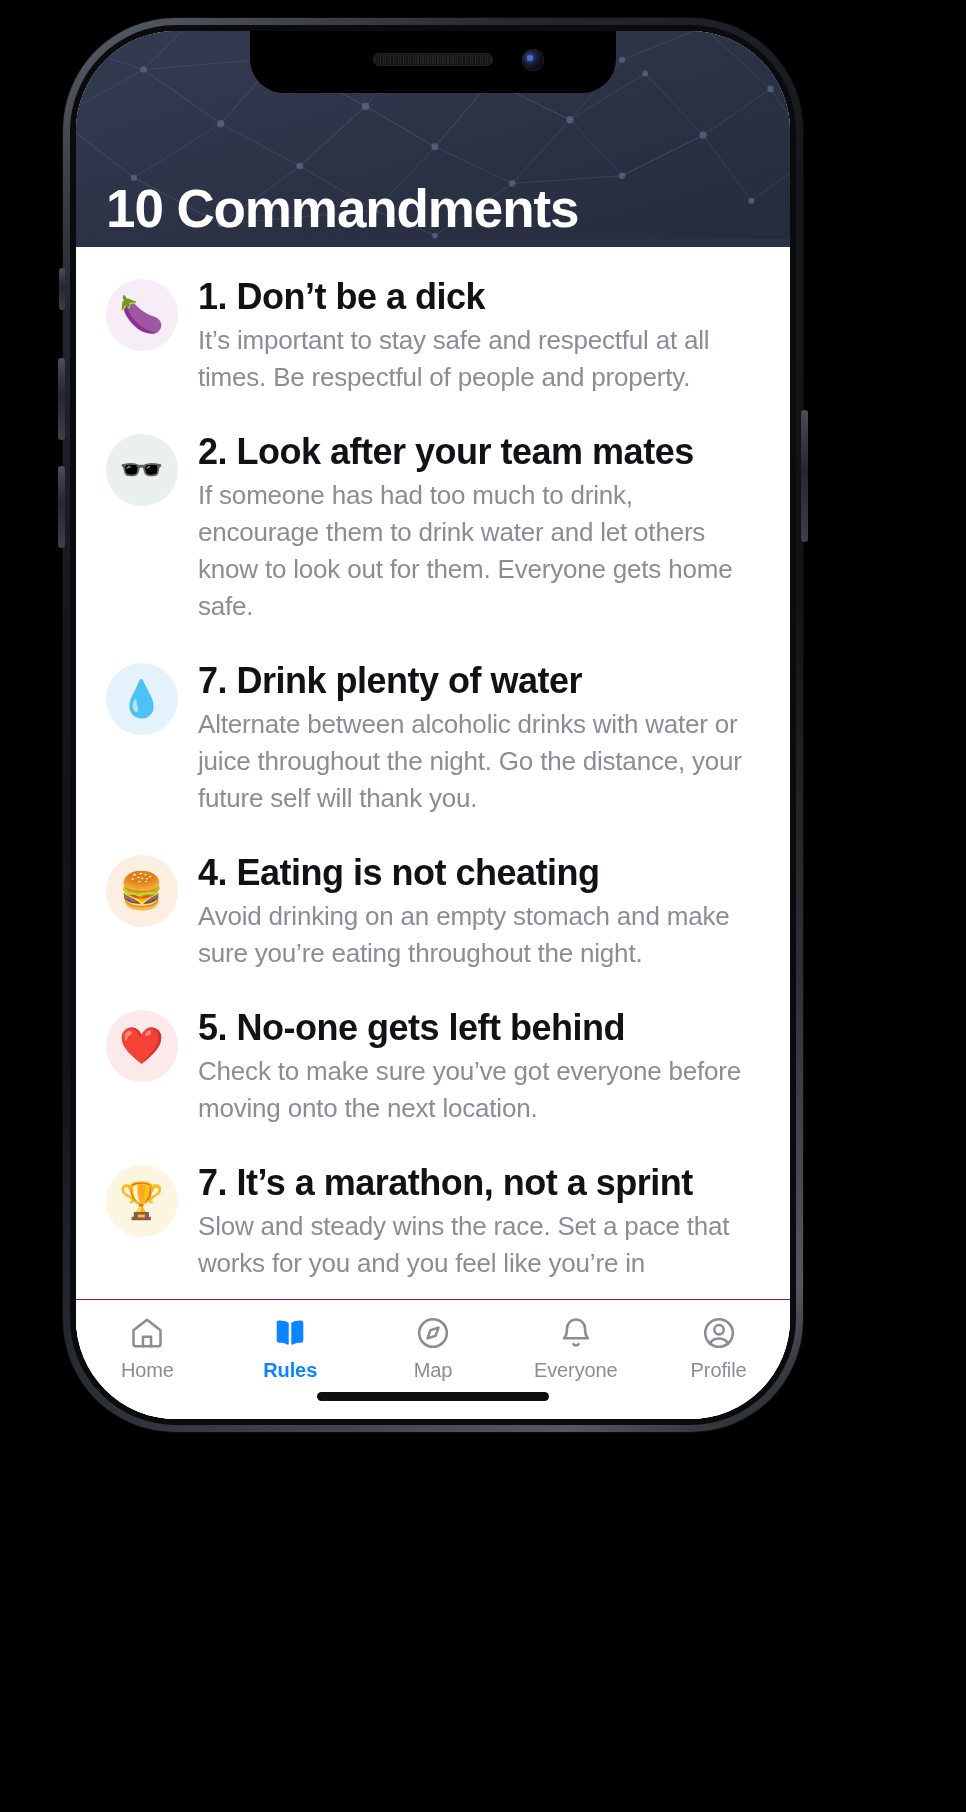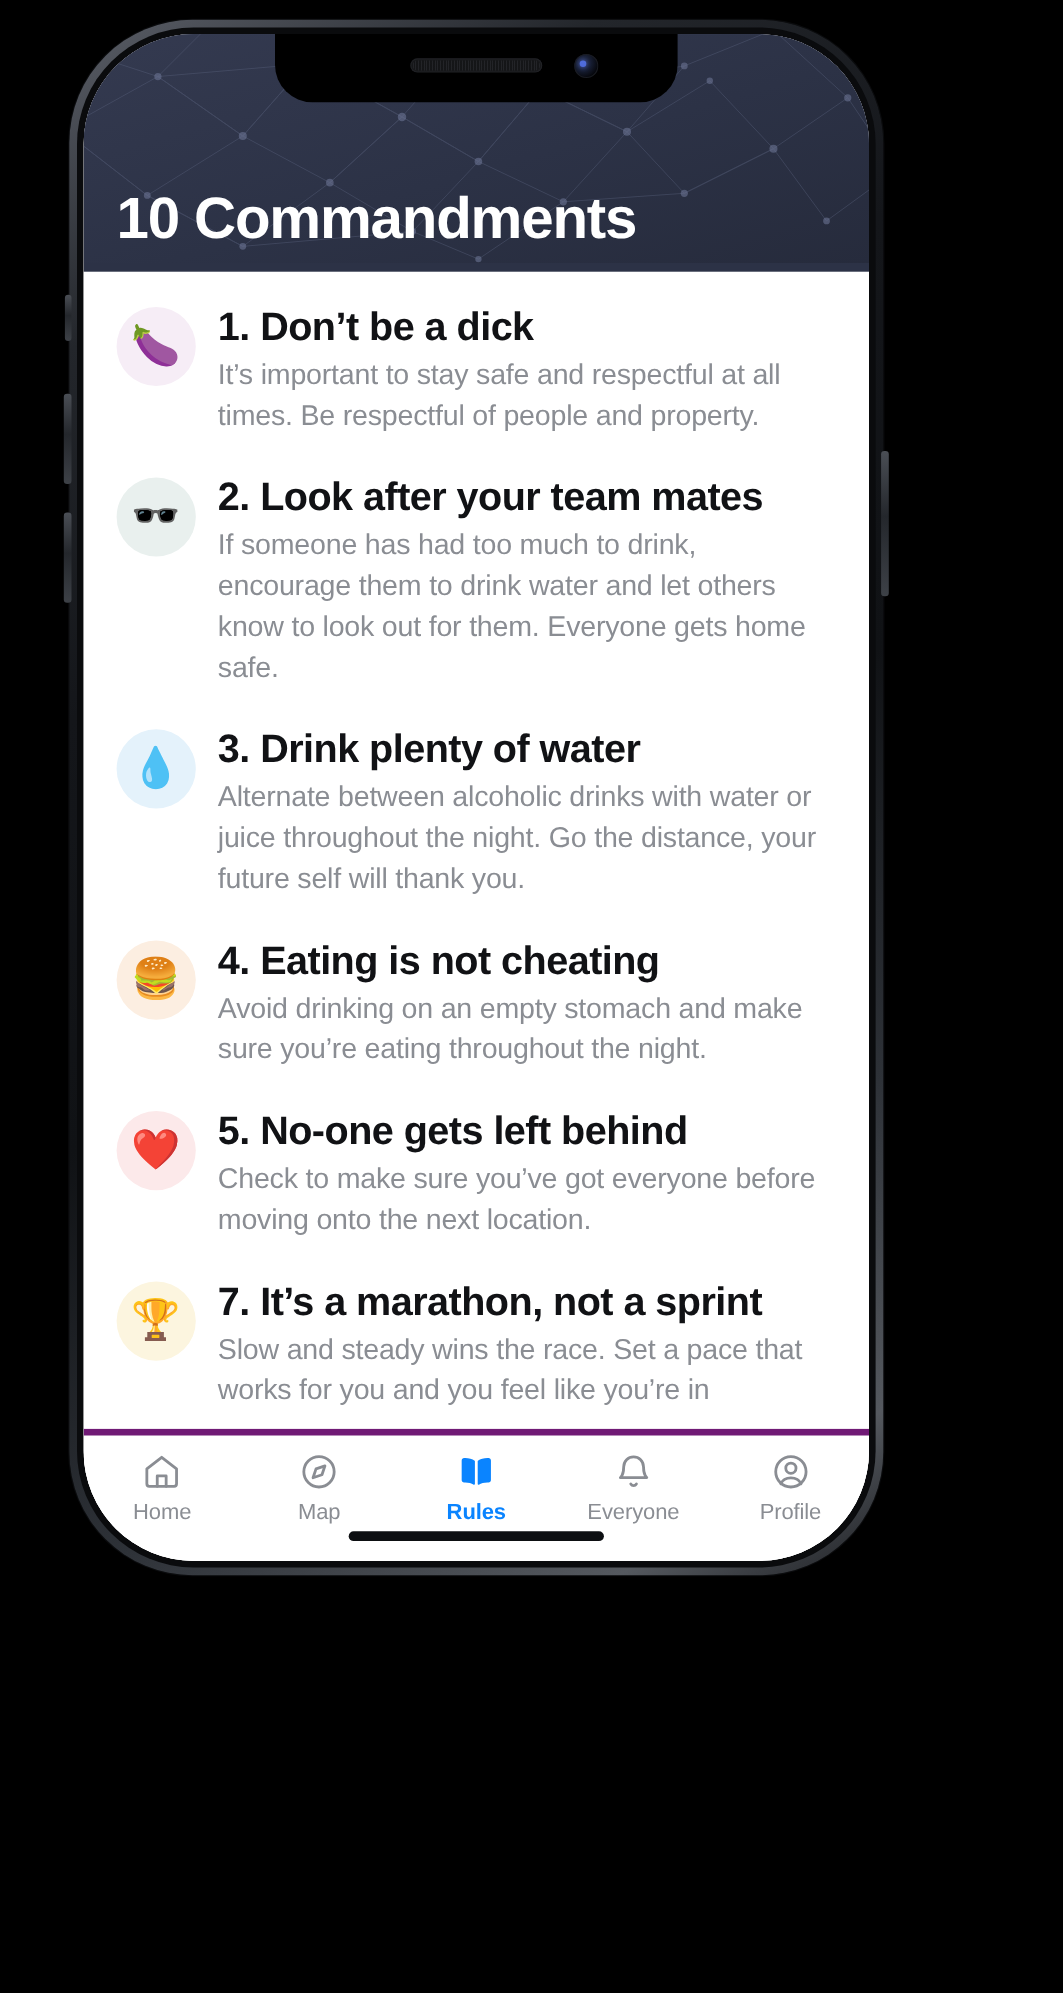--- a/index.html
+++ b/index.html
@@ -99,21 +99,21 @@
   }
   .batt .fill{ height:100%; width:100%; background:#fff; border-radius:2.5px; }
 
   
   .header{
     position:relative; height:216px; background:#2c3246;
     overflow:hidden; flex:0 0 auto;
   }
   .header .netbg{ position:absolute; inset:0; opacity:1; }
   .header-title{
-    position:absolute; left:30px; bottom:22px;
+    position:absolute; left:30px; bottom:12px;
     font-size:53px; font-weight:700; color:#fff;
     letter-spacing:-1.1px; line-height:1;
     font-family:"Liberation Sans", sans-serif;
   }
 
   
   .app{ position:absolute; inset:0; display:flex; flex-direction:column; background:#fff; }
 
   .list{
     flex:1 1 auto; overflow:hidden; background:#fff;
@@ -137,21 +137,21 @@
   }
   .rule-desc{
     font-size:26px; font-weight:400; color:#8a8d93;
     line-height:1.42; letter-spacing:-0.2px;
     font-family:"Liberation Sans", sans-serif;
   }
 
   
   .tabbar{
     flex:0 0 auto; height:120px; background:#fff;
-    border-top:6px solid #701a75;
+    border-top:1px solid #701a75;
     display:flex; align-items:flex-start; padding-top:14px;
   }
   .tab{
     flex:1 1 0; display:flex; flex-direction:column;
     align-items:center; gap:7px; cursor:pointer;
   }
   .tab-icon{ width:38px; height:38px; display:flex; align-items:center; justify-content:center; }
   .tab-label{
     font-size:20px; color:#8a8d93; letter-spacing:-0.1px;
     font-family:"Liberation Sans", sans-serif;
@@ -248,21 +248,21 @@
               <div class="emoji-badge" style="background:#E9F0EE">🕶️</div>
               <div class="rule-text">
                 <div class="rule-title">2. Look after your team mates</div>
                 <div class="rule-desc">If someone has had too much to drink, encourage them to drink water and let others know to look out for them. Everyone gets home safe.</div>
               </div>
             </div>
 
             <div class="rule">
               <div class="emoji-badge" style="background:#E4F2FB">💧</div>
               <div class="rule-text">
-                <div class="rule-title">3. Drink plenty of water</div>
+                <div class="rule-title">7. Drink plenty of water</div>
                 <div class="rule-desc">Alternate between alcoholic drinks with water or juice throughout the night. Go the distance, your future self will thank you.</div>
               </div>
             </div>
 
             <div class="rule">
               <div class="emoji-badge" style="background:#FCEEE1">🍔</div>
               <div class="rule-text">
                 <div class="rule-title">4. Eating is not cheating</div>
                 <div class="rule-desc">Avoid drinking on an empty stomach and make sure you’re eating throughout the night.</div>
               </div>
@@ -291,38 +291,38 @@
             <div class="tab">
               <span class="tab-icon">
                 <svg width="36" height="36" viewBox="0 0 24 24" fill="none" stroke="#8A8D93" stroke-width="1.7" stroke-linecap="round" stroke-linejoin="round">
                   <path d="M3 10.2 12 3.2l9 7v9.1a1.5 1.5 0 0 1-1.5 1.5h-15A1.5 1.5 0 0 1 3 19.3z"></path>
                   <path d="M9.3 20.8v-6.3h5.4v6.3"></path>
                 </svg>
               </span>
               <span class="tab-label">Home</span>
             </div>
 
+            <div class="tab active">
+              <span class="tab-icon">
+                <svg width="38" height="38" viewBox="0 0 24 24" fill="#0A84FF">
+                  <path d="M11.1 5.6C9.5 4.5 7.4 4 5 4.1c-.8 0-1.4.6-1.4 1.4v11.2c0 .8.6 1.4 1.4 1.4 2.2-.1 4.1.3 5.5 1.3.3.2.7 0 .7-.4V6c0-.15-.07-.3-.1-.4z"></path>
+                  <path d="M12.9 5.6c1.6-1.1 3.7-1.6 6.1-1.5.8 0 1.4.6 1.4 1.4v11.2c0 .8-.6 1.4-1.4 1.4-2.2-.1-4.1.3-5.5 1.3-.3.2-.7 0-.7-.4V6c0-.15.07-.3.1-.4z"></path>
+                </svg>
+              </span>
+              <span class="tab-label">Rules</span>
+            </div>
+
             <div class="tab">
               <span class="tab-icon">
                 <svg width="36" height="36" viewBox="0 0 24 24" fill="none" stroke="#8A8D93" stroke-width="1.7" stroke-linecap="round" stroke-linejoin="round">
                   <circle cx="12" cy="12" r="9.2"></circle>
                   <path d="M15.6 8.4 13.8 13.8 8.4 15.6 10.2 10.2z"></path>
                 </svg>
               </span>
               <span class="tab-label">Map</span>
-            </div>
-
-            <div class="tab active">
-              <span class="tab-icon">
-                <svg width="38" height="38" viewBox="0 0 24 24" fill="#0A84FF">
-                  <path d="M11.1 5.6C9.5 4.5 7.4 4 5 4.1c-.8 0-1.4.6-1.4 1.4v11.2c0 .8.6 1.4 1.4 1.4 2.2-.1 4.1.3 5.5 1.3.3.2.7 0 .7-.4V6c0-.15-.07-.3-.1-.4z"></path>
-                  <path d="M12.9 5.6c1.6-1.1 3.7-1.6 6.1-1.5.8 0 1.4.6 1.4 1.4v11.2c0 .8-.6 1.4-1.4 1.4-2.2-.1-4.1.3-5.5 1.3-.3.2-.7 0-.7-.4V6c0-.15.07-.3.1-.4z"></path>
-                </svg>
-              </span>
-              <span class="tab-label">Rules</span>
             </div>
 
             <div class="tab">
               <span class="tab-icon">
                 <svg width="36" height="36" viewBox="0 0 24 24" fill="none" stroke="#8A8D93" stroke-width="1.7" stroke-linecap="round" stroke-linejoin="round">
                   <path d="M18 9a6 6 0 1 0-12 0c0 5-2 6.5-2 6.5h16S18 14 18 9z"></path>
                   <path d="M13.7 19.4a2 2 0 0 1-3.4 0"></path>
                 </svg>
               </span>
               <span class="tab-label">Everyone</span>

